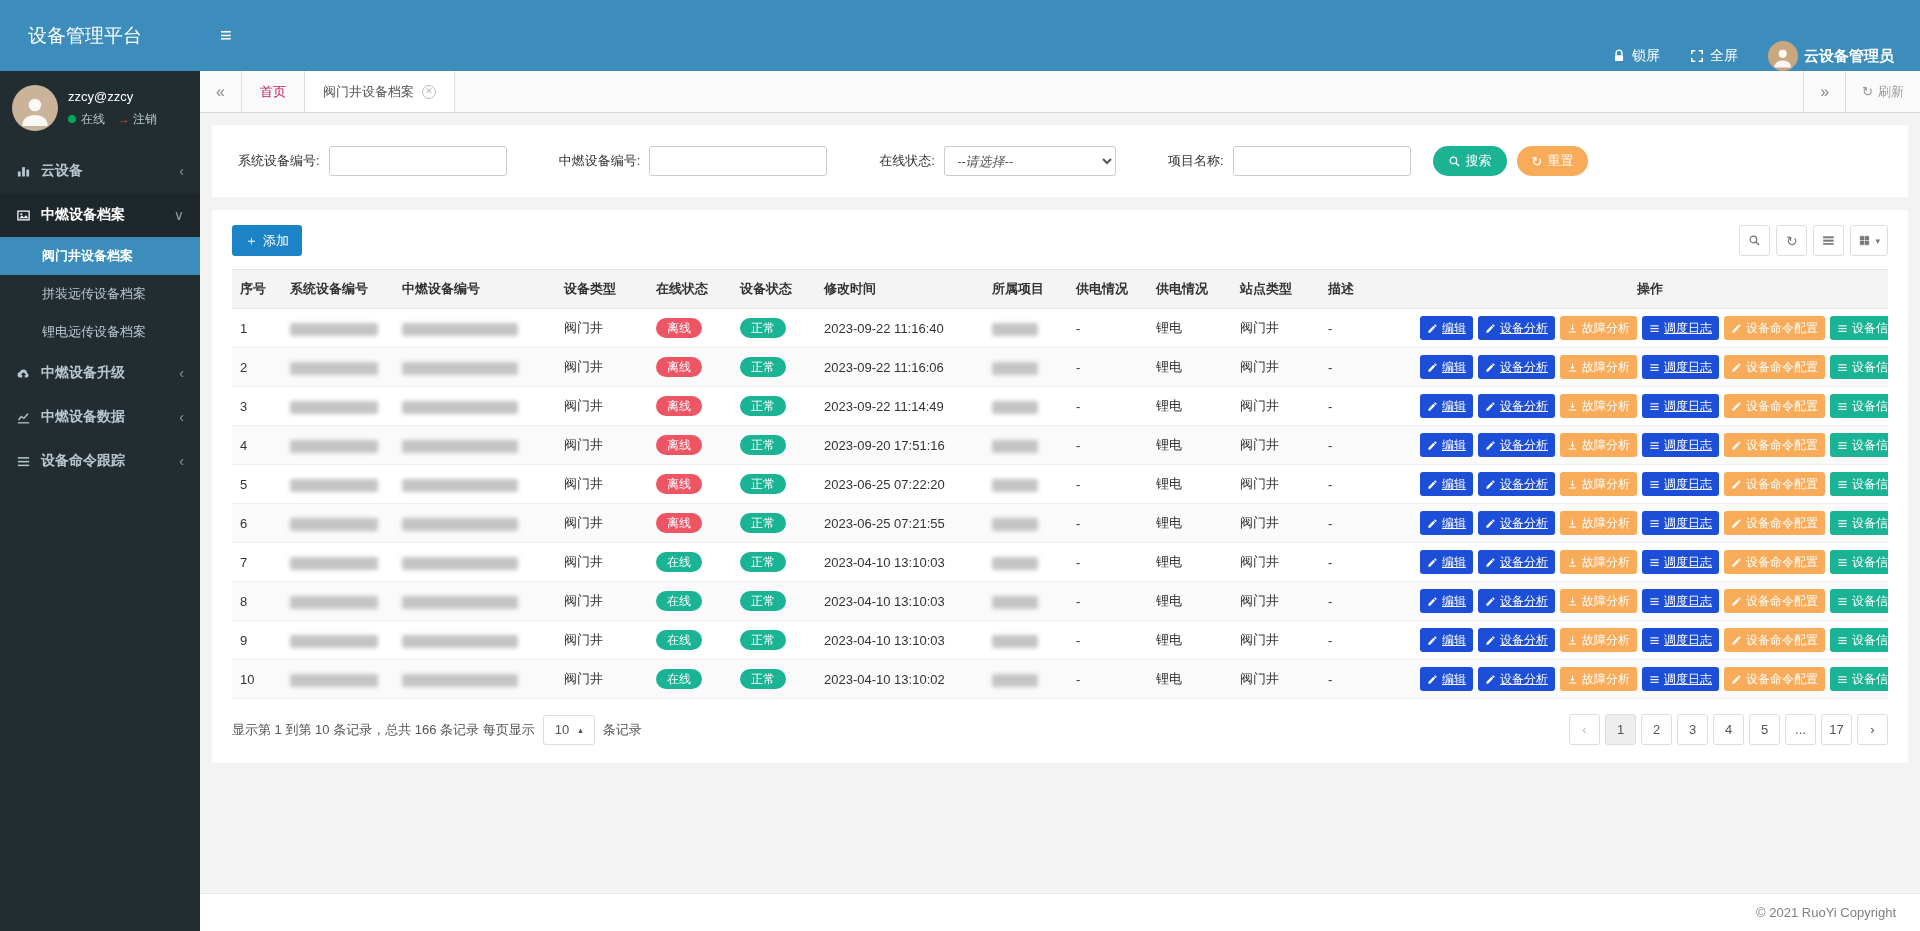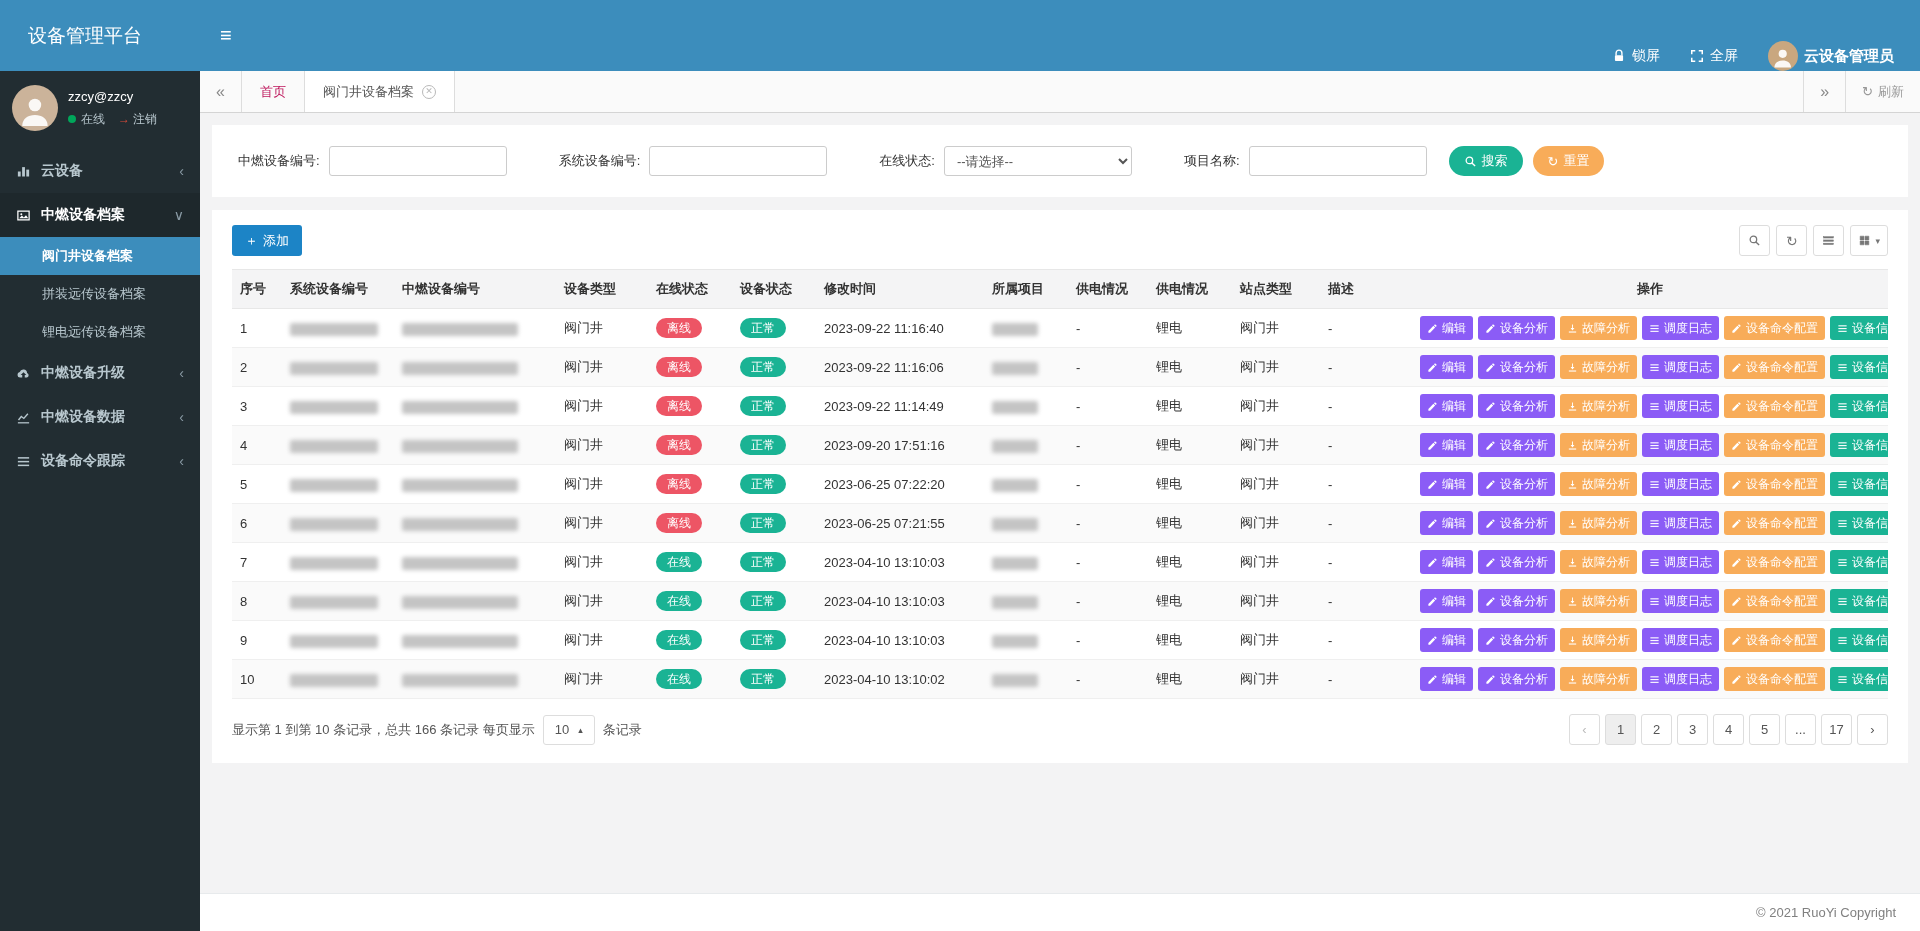--- a/index.html
+++ b/index.html
@@ -49,21 +49,21 @@
   .tab-close { width:14px; height:14px; border:1px solid #b9b9b9; border-radius:50%; display:flex; align-items:center; justify-content:center; font-size:9px; color:#b9b9b9; line-height:1; }
   .tab-right { margin-left:auto; display:flex; align-items:stretch; }
   .refresh-btn { display:flex; align-items:center; gap:5px; padding:0 16px; color:#999; border-left:1px solid #ddd; cursor:pointer; font-size:13px; }
 
   
   .content { flex:1; padding:12px 12px 0; overflow:hidden; }
   .search-panel { background:#fff; padding:21px 18px 21px 26px; display:flex; align-items:center; margin-bottom:13px; }
   .sfield { display:flex; align-items:center; margin-right:52px; }
   .sfield label { margin-right:9px; color:#333; white-space:nowrap; }
   .sinput { width:178px; height:30px; border:1px solid #ccc; border-radius:3px; padding:0 8px; font-size:13px; color:#555; outline:none; background:#fff; }
-  select.sinput { width:188px; }
+  select.sinput { width:172px;font-style:italic; }
   .btn-pill { border:none; color:#fff; border-radius:15px; height:30px; padding:0 15px; display:flex; align-items:center; gap:5px; font-size:13px; cursor:pointer; }
   .btn-search { background:#1ab394; margin-left:22px; margin-right:10px; }
   .btn-reset { background:#f8ac59; }
   .btn-pill svg { width:13px; height:13px; }
 
   .table-panel { background:#fff; padding:15px 20px 18px; }
   .panel-toolbar { display:flex; align-items:center; }
   .btn-add { background:#1c84c6; color:#fff; border:none; border-radius:3px; height:31px; padding:0 13px; font-size:13px; display:flex; align-items:center; gap:5px; cursor:pointer; }
   .tool-icons { margin-left:auto; display:flex; gap:6px; }
   .icon-btn { min-width:31px; height:31px; border:1px solid #ddd; background:#fff; border-radius:3px; color:#777; display:flex; align-items:center; justify-content:center; gap:4px; cursor:pointer; font-size:14px; padding:0 7px; }
@@ -80,21 +80,21 @@
   .pill-red { background:#ed5565; }
   .pill-green { background:#1ab394; }
 
   .redacted { display:inline-block; height:13px; background:#c4c4c4; border-radius:2px; filter:blur(2px); vertical-align:middle; }
   .w-sys { width:88px; } .w-mid { width:116px; } .w-proj { width:46px; }
 
   .actions { text-align:center; }
   .actions .wrap { display:inline-flex; gap:5px; }
   .rbtn { border:none; border-radius:3px; color:#fff; font-size:12px; height:24px; padding:0 7px; display:inline-flex; align-items:center; gap:4px; cursor:pointer; white-space:nowrap; }
   .rbtn svg { width:11px; height:11px; fill:#fff; flex:0 0 11px; }
-  .rbtn.blue { background:#8b5cf6; } .rbtn.orange { background:#f8ac59; } .rbtn.teal { background:#1ab394; }
+  .rbtn.blue { background:#1d4ed8;text-decoration:underline; } .rbtn.orange { background:#f8ac59; } .rbtn.teal { background:#1ab394; }
 
   .table-footer { display:flex; align-items:center; margin-top:15px; font-size:13px; color:#555; }
   .page-size-btn { border:1px solid #ddd; background:#fff; border-radius:3px; height:30px; padding:0 11px; display:inline-flex; align-items:center; gap:9px; margin:0 8px; font-size:13px; color:#555; cursor:pointer; }
   .caret-up { font-size:9px; }
   .pager { margin-left:auto; display:flex; }
   .page-btn { min-width:31px; height:31px; border:1px solid #ddd; background:#fff; color:#555; display:flex; align-items:center; justify-content:center; margin-left:5px; font-size:13px; cursor:pointer; border-radius:3px; padding:0 6px; }
   .page-btn.active { background:#eee; }
   .page-btn.disabled { color:#bbb; }
 
   .footer { flex:0 0 38px; background:#fff; border-top:1px solid #e7eaec; display:flex; align-items:center; justify-content:flex-end; padding:0 24px; color:#808080; font-size:13px; }
@@ -224,25 +224,25 @@
             <span>↻</span>
             <span>刷新</span>
           </div>
         </div>
       </div>
 
       <div class="content">
 
         <div class="search-panel">
           <div class="sfield">
-            <label>中燃设备编号:</label>
+            <label>系统设备编号:</label>
             <input class="sinput" value="" style="">
           </div>
           <div class="sfield">
-            <label>系统设备编号:</label>
+            <label>中燃设备编号:</label>
             <input class="sinput" value="" style="">
           </div>
           <div class="sfield">
             <label>在线状态:</label>
             <select class="sinput">
               <option>--请选择--</option>
             </select>
           </div>
           <div class="sfield" style="margin-right:0;">
             <label>项目名称:</label>

